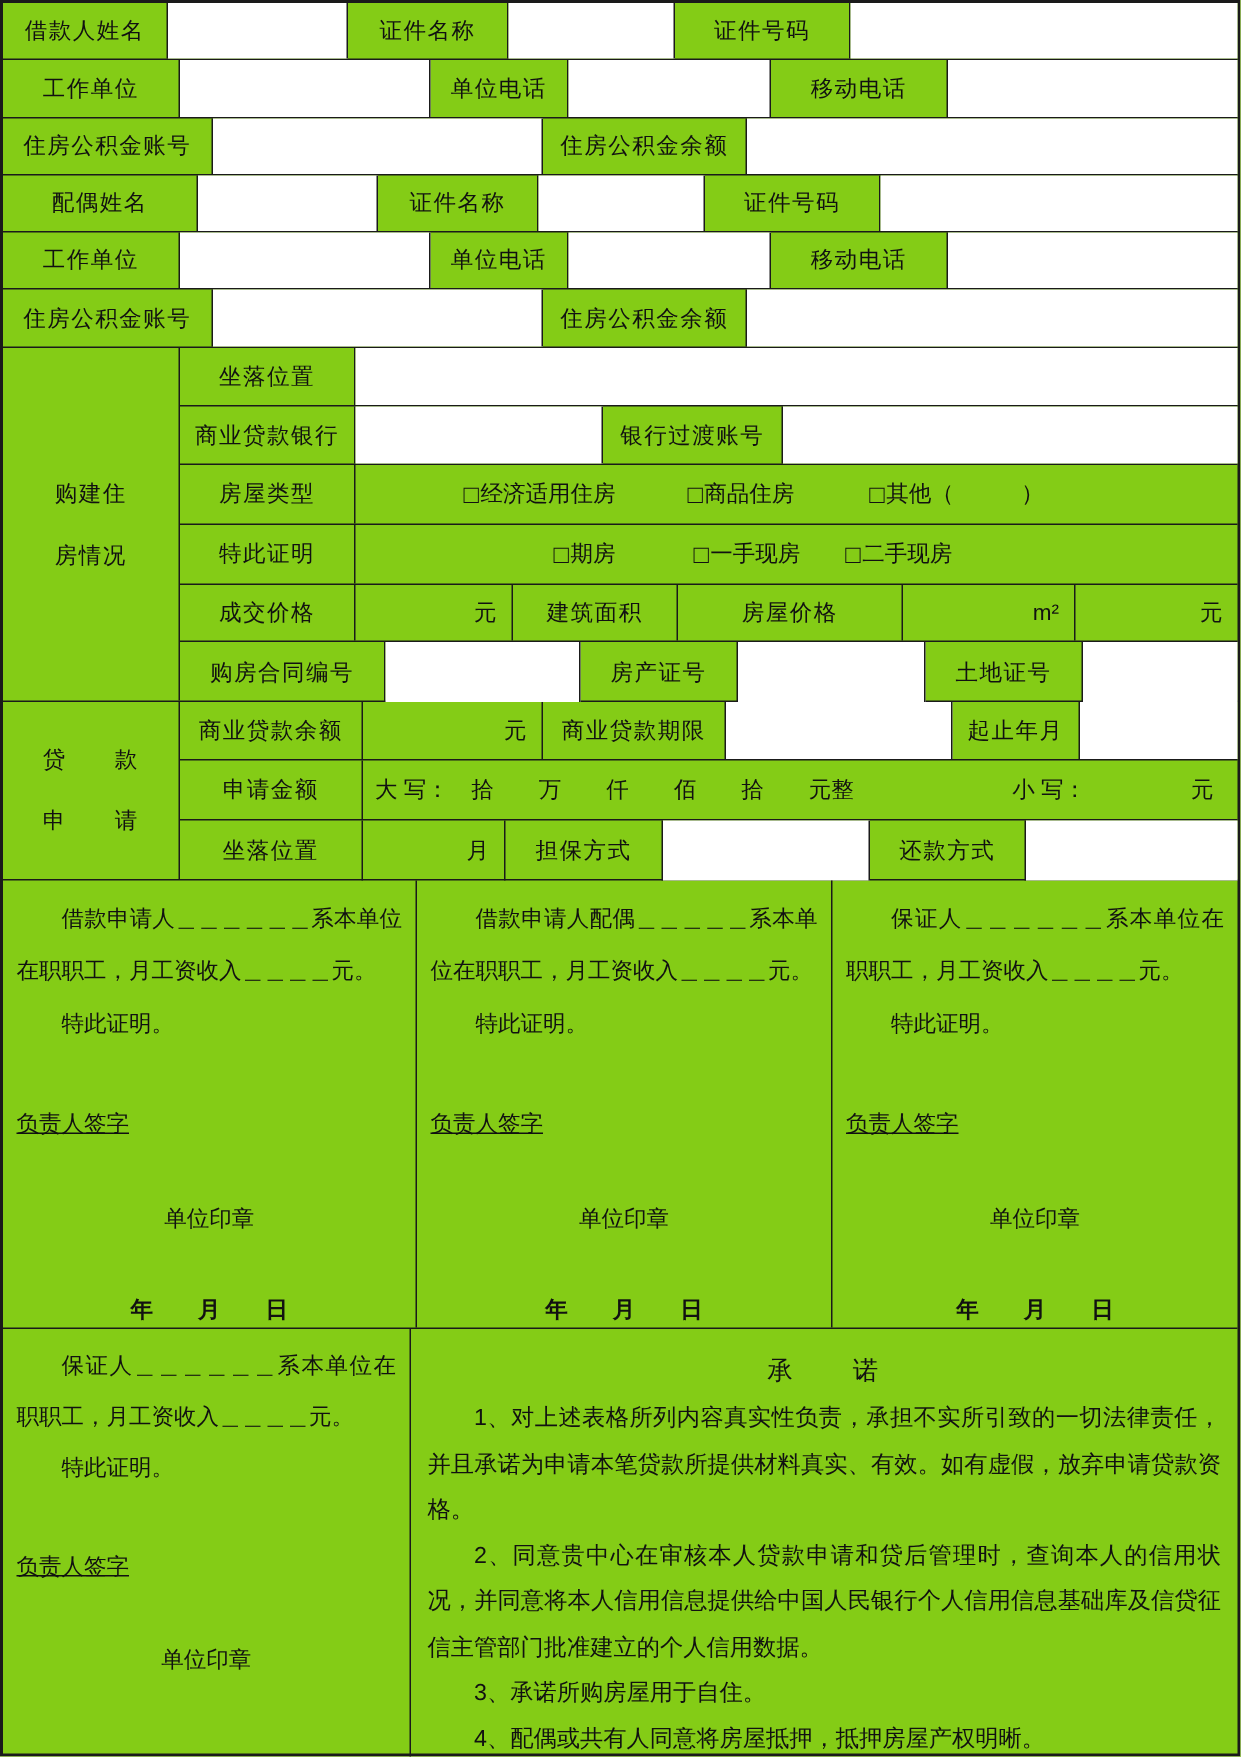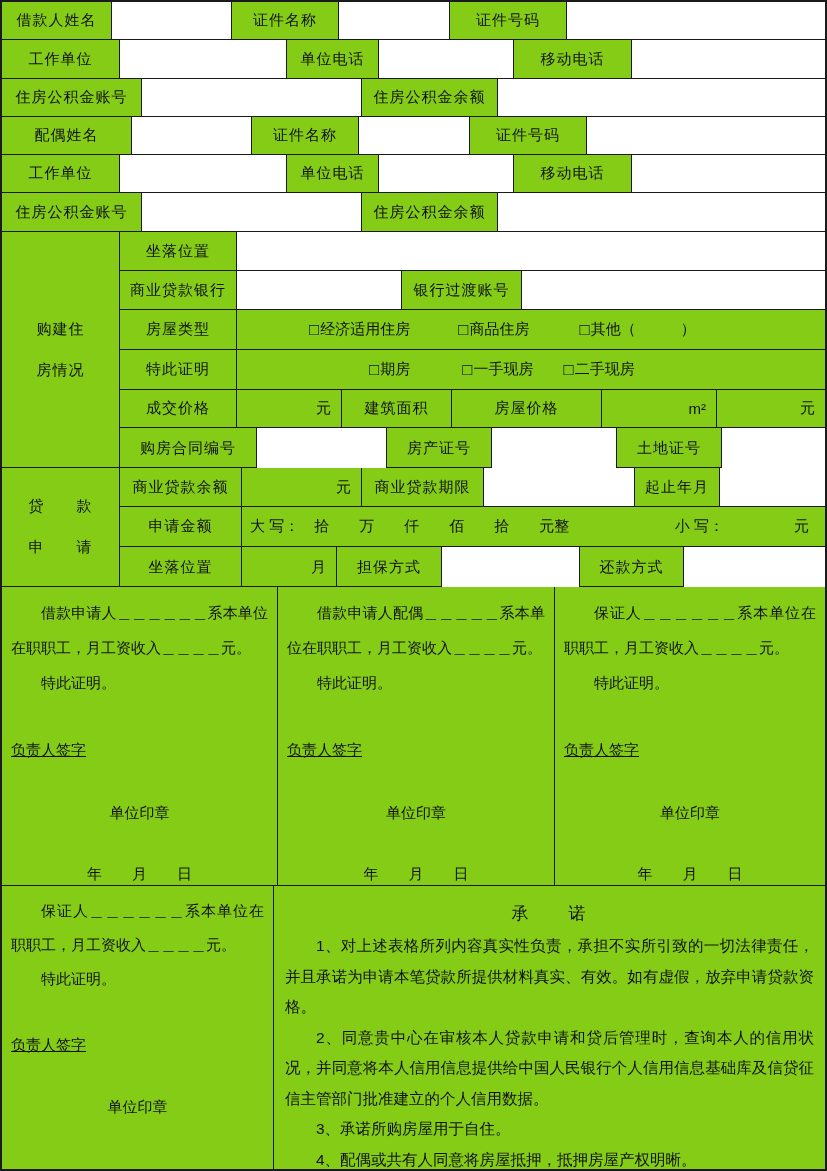--- a/index.html
+++ b/index.html
@@ -34,21 +34,21 @@
   .amount .unit-yuan{margin-left:70px;}
   
   .cert-row{display:flex;height:299px;border-bottom:1px solid #1a1a1a;box-sizing:border-box;flex:0 0 auto;}
   .cert-col{box-sizing:border-box;border-right:1px solid #1a1a1a;padding:0 9px;overflow:hidden;}
   .cert-col:last-child{border-right:none;flex:1;}
   .cert-col p{margin:0;line-height:35px;}
   .cert-body{margin-top:8px !important;text-indent:2em;text-align:justify;}
   .cert-confirm{text-indent:2em;}
   .cert-sign{margin-top:32px !important;text-decoration:underline;}
   .cert-seal{margin-top:28px !important;text-align:center;}
-  .cert-date{margin-top:26px !important;text-align:center;}
+  .cert-date{margin-top:26px !important;text-align:center;font-weight:bold;}
   
   .bottom{display:flex;flex:1;box-sizing:border-box;}
   .bottom-left{width:272px;box-sizing:border-box;border-right:1px solid #1a1a1a;padding:0 9px;overflow:hidden;}
   .bottom-left p{margin:0;line-height:34px;}
   .promise{flex:1;box-sizing:border-box;padding:0 11px;overflow:hidden;}
   .promise-title{margin:16px 0 6px;text-align:center;font-size:17px;letter-spacing:2px;}
   .promise p.item{margin:0;line-height:30.5px;text-indent:2em;text-align:justify;font-size:15.5px;}
 </style>
 </head>
 <body>

